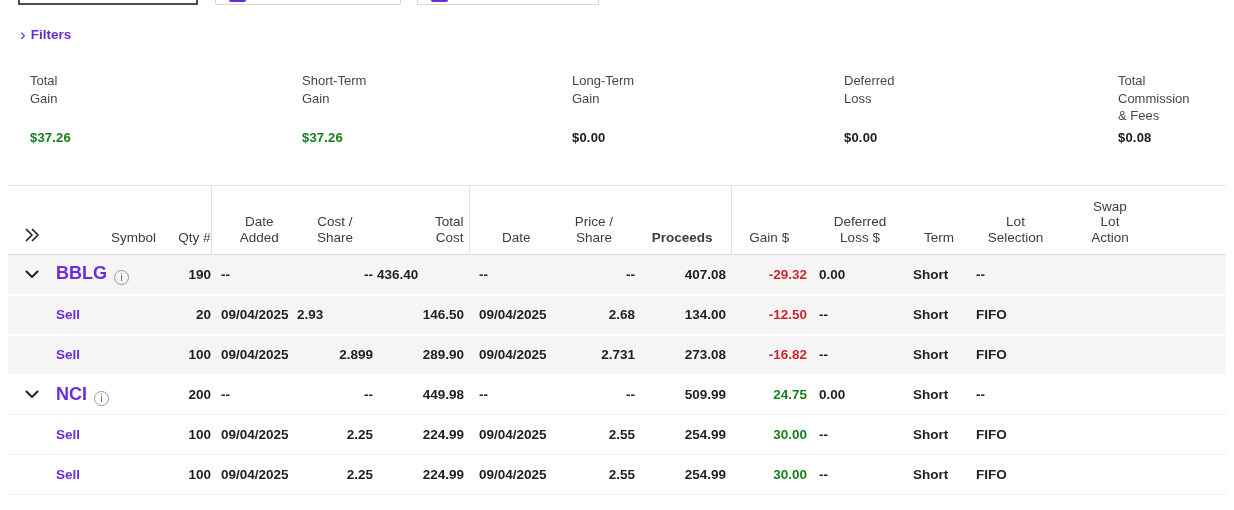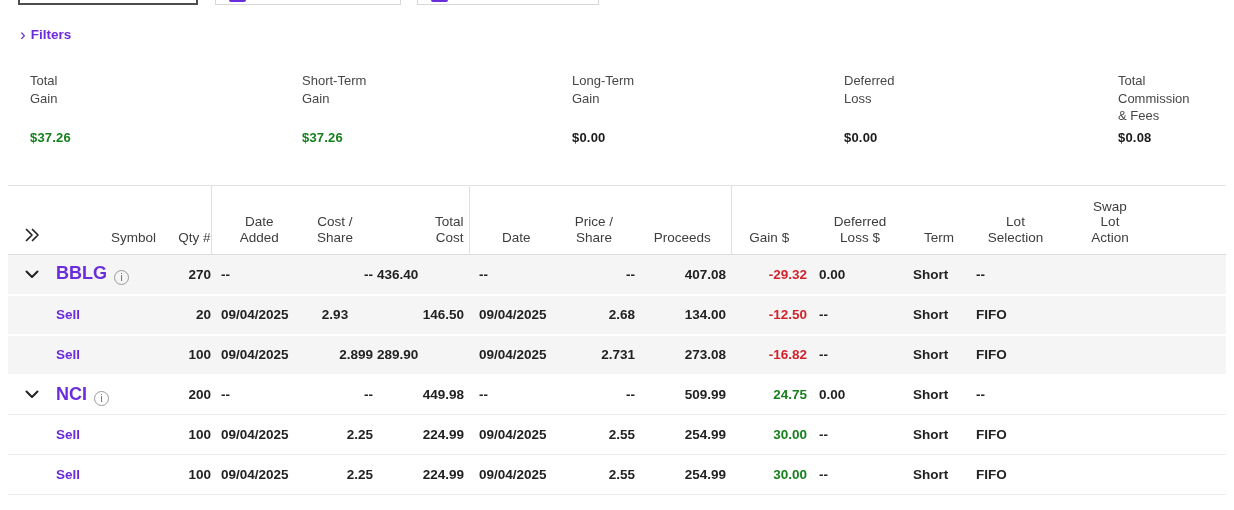--- a/index.html
+++ b/index.html
@@ -129,75 +129,75 @@
                 <path d="M2.5 1.5 L8 7 L2.5 12.5 M8.5 1.5 L14 7 L8.5 12.5" fill="none" stroke="#222" stroke-width="1.7" stroke-linecap="round" stroke-linejoin="round"></path>
               </svg>
             </span></th>
           <th style="text-align: right;">Symbol</th>
           <th class="divider" style="text-align: right;">Qty #</th>
           <th style="text-align: center; padding-left: 10px;">Date<br>Added</th>
           <th style="text-align: center; padding-right: 4px;">Cost /<br>Share</th>
           <th class="divider" style="text-align: right; padding-right: 5px;">Total<br>Cost</th>
           <th style="text-align: center; padding-left: 10px;">Date</th>
           <th style="text-align: center; padding-right: 4px;">Price /<br>Share</th>
-          <th class="divider" style="text-align: center; padding-right: 5px;">Proceeds</th>
+          <th class="divider" style="text-align: center; padding-right: 5px; font-weight: bold;">Proceeds</th>
           <th style="text-align: center; padding-right: 2px;">Gain $</th>
           <th style="text-align: center; padding-left: 10px;">Deferred<br>Loss $</th>
           <th style="text-align: center; padding-left: 12px;">Term</th>
           <th style="text-align: center; padding-left: 11px;">Lot<br>Selection</th>
           <th style="text-align: center;">Swap<br>Lot<br>Action</th>
           <th style="text-align: left;"></th>
         </tr>
       </thead>
     <tbody>
         <tr class="shaded">
           <td style="text-align: center;"><span class="chev-btn">
               <svg width="14" height="9" viewBox="0 0 14 9">
                 <path d="M1.5 1.5 L7 7 L12.5 1.5" fill="none" stroke="#222" stroke-width="2" stroke-linecap="round" stroke-linejoin="round"></path>
               </svg>
             </span></td>
           <td style="text-align: left;"><span class="sym-link">BBLG</span><span class="info-badge">i</span></td>
-          <td style="text-align: right;">270</td>
+          <td style="text-align: right;">190</td>
           <td style="text-align: left; padding-left: 10px;">--</td>
           <td style="text-align: right; padding-right: 4px;">--</td>
           <td style="padding-right: 5px;">436.40</td>
           <td style="text-align: left; padding-left: 10px;">--</td>
           <td style="text-align: right; padding-right: 4px;">--</td>
           <td style="text-align: right; padding-right: 5px;">407.08</td>
           <td style="text-align: right; padding-right: 2px;"><span class="gain-red">-29.32</span></td>
           <td style="text-align: left; padding-left: 10px;">0.00</td>
           <td style="text-align: left; padding-left: 12px;">Short</td>
           <td style="text-align: left; padding-left: 11px;">--</td>
           <td style="text-align: center;"></td>
           <td style="text-align: left;"></td>
         </tr>
         <tr class="shaded">
           <td style="text-align: center;"></td>
           <td style="text-align: left;"><span class="sell-link">Sell</span></td>
           <td style="text-align: right;">20</td>
           <td style="text-align: left; padding-left: 10px;">09/04/2025</td>
-          <td style="text-align: center; padding-right: 4px;">2.93</td>
+          <td style="text-align: left; padding-right: 4px;">2.93</td>
           <td style="text-align: right; padding-right: 5px;">146.50</td>
           <td style="text-align: left; padding-left: 10px;">09/04/2025</td>
           <td style="text-align: right; padding-right: 4px;">2.68</td>
           <td style="text-align: right; padding-right: 5px;">134.00</td>
           <td style="text-align: right; padding-right: 2px;"><span class="gain-red">-12.50</span></td>
           <td style="text-align: left; padding-left: 10px;">--</td>
           <td style="text-align: left; padding-left: 12px;">Short</td>
           <td style="text-align: left; padding-left: 11px;">FIFO</td>
           <td style="text-align: center;"></td>
           <td style="text-align: left;"></td>
         </tr>
         <tr class="shaded">
           <td style="text-align: center;"></td>
           <td style="text-align: left;"><span class="sell-link">Sell</span></td>
           <td style="text-align: right;">100</td>
           <td style="text-align: left; padding-left: 10px;">09/04/2025</td>
           <td style="text-align: right; padding-right: 4px;">2.899</td>
-          <td style="text-align: left; padding-right: 5px;">289.90</td>
+          <td style="text-align: right; padding-right: 5px;">289.90</td>
           <td style="text-align: left; padding-left: 10px;">09/04/2025</td>
           <td style="text-align: right; padding-right: 4px;">2.731</td>
           <td style="text-align: right; padding-right: 5px;">273.08</td>
           <td style="text-align: right; padding-right: 2px;"><span class="gain-red">-16.82</span></td>
           <td style="text-align: left; padding-left: 10px;">--</td>
           <td style="text-align: left; padding-left: 12px;">Short</td>
           <td style="text-align: left; padding-left: 11px;">FIFO</td>
           <td style="text-align: center;"></td>
           <td style="text-align: left;"></td>
         </tr>

